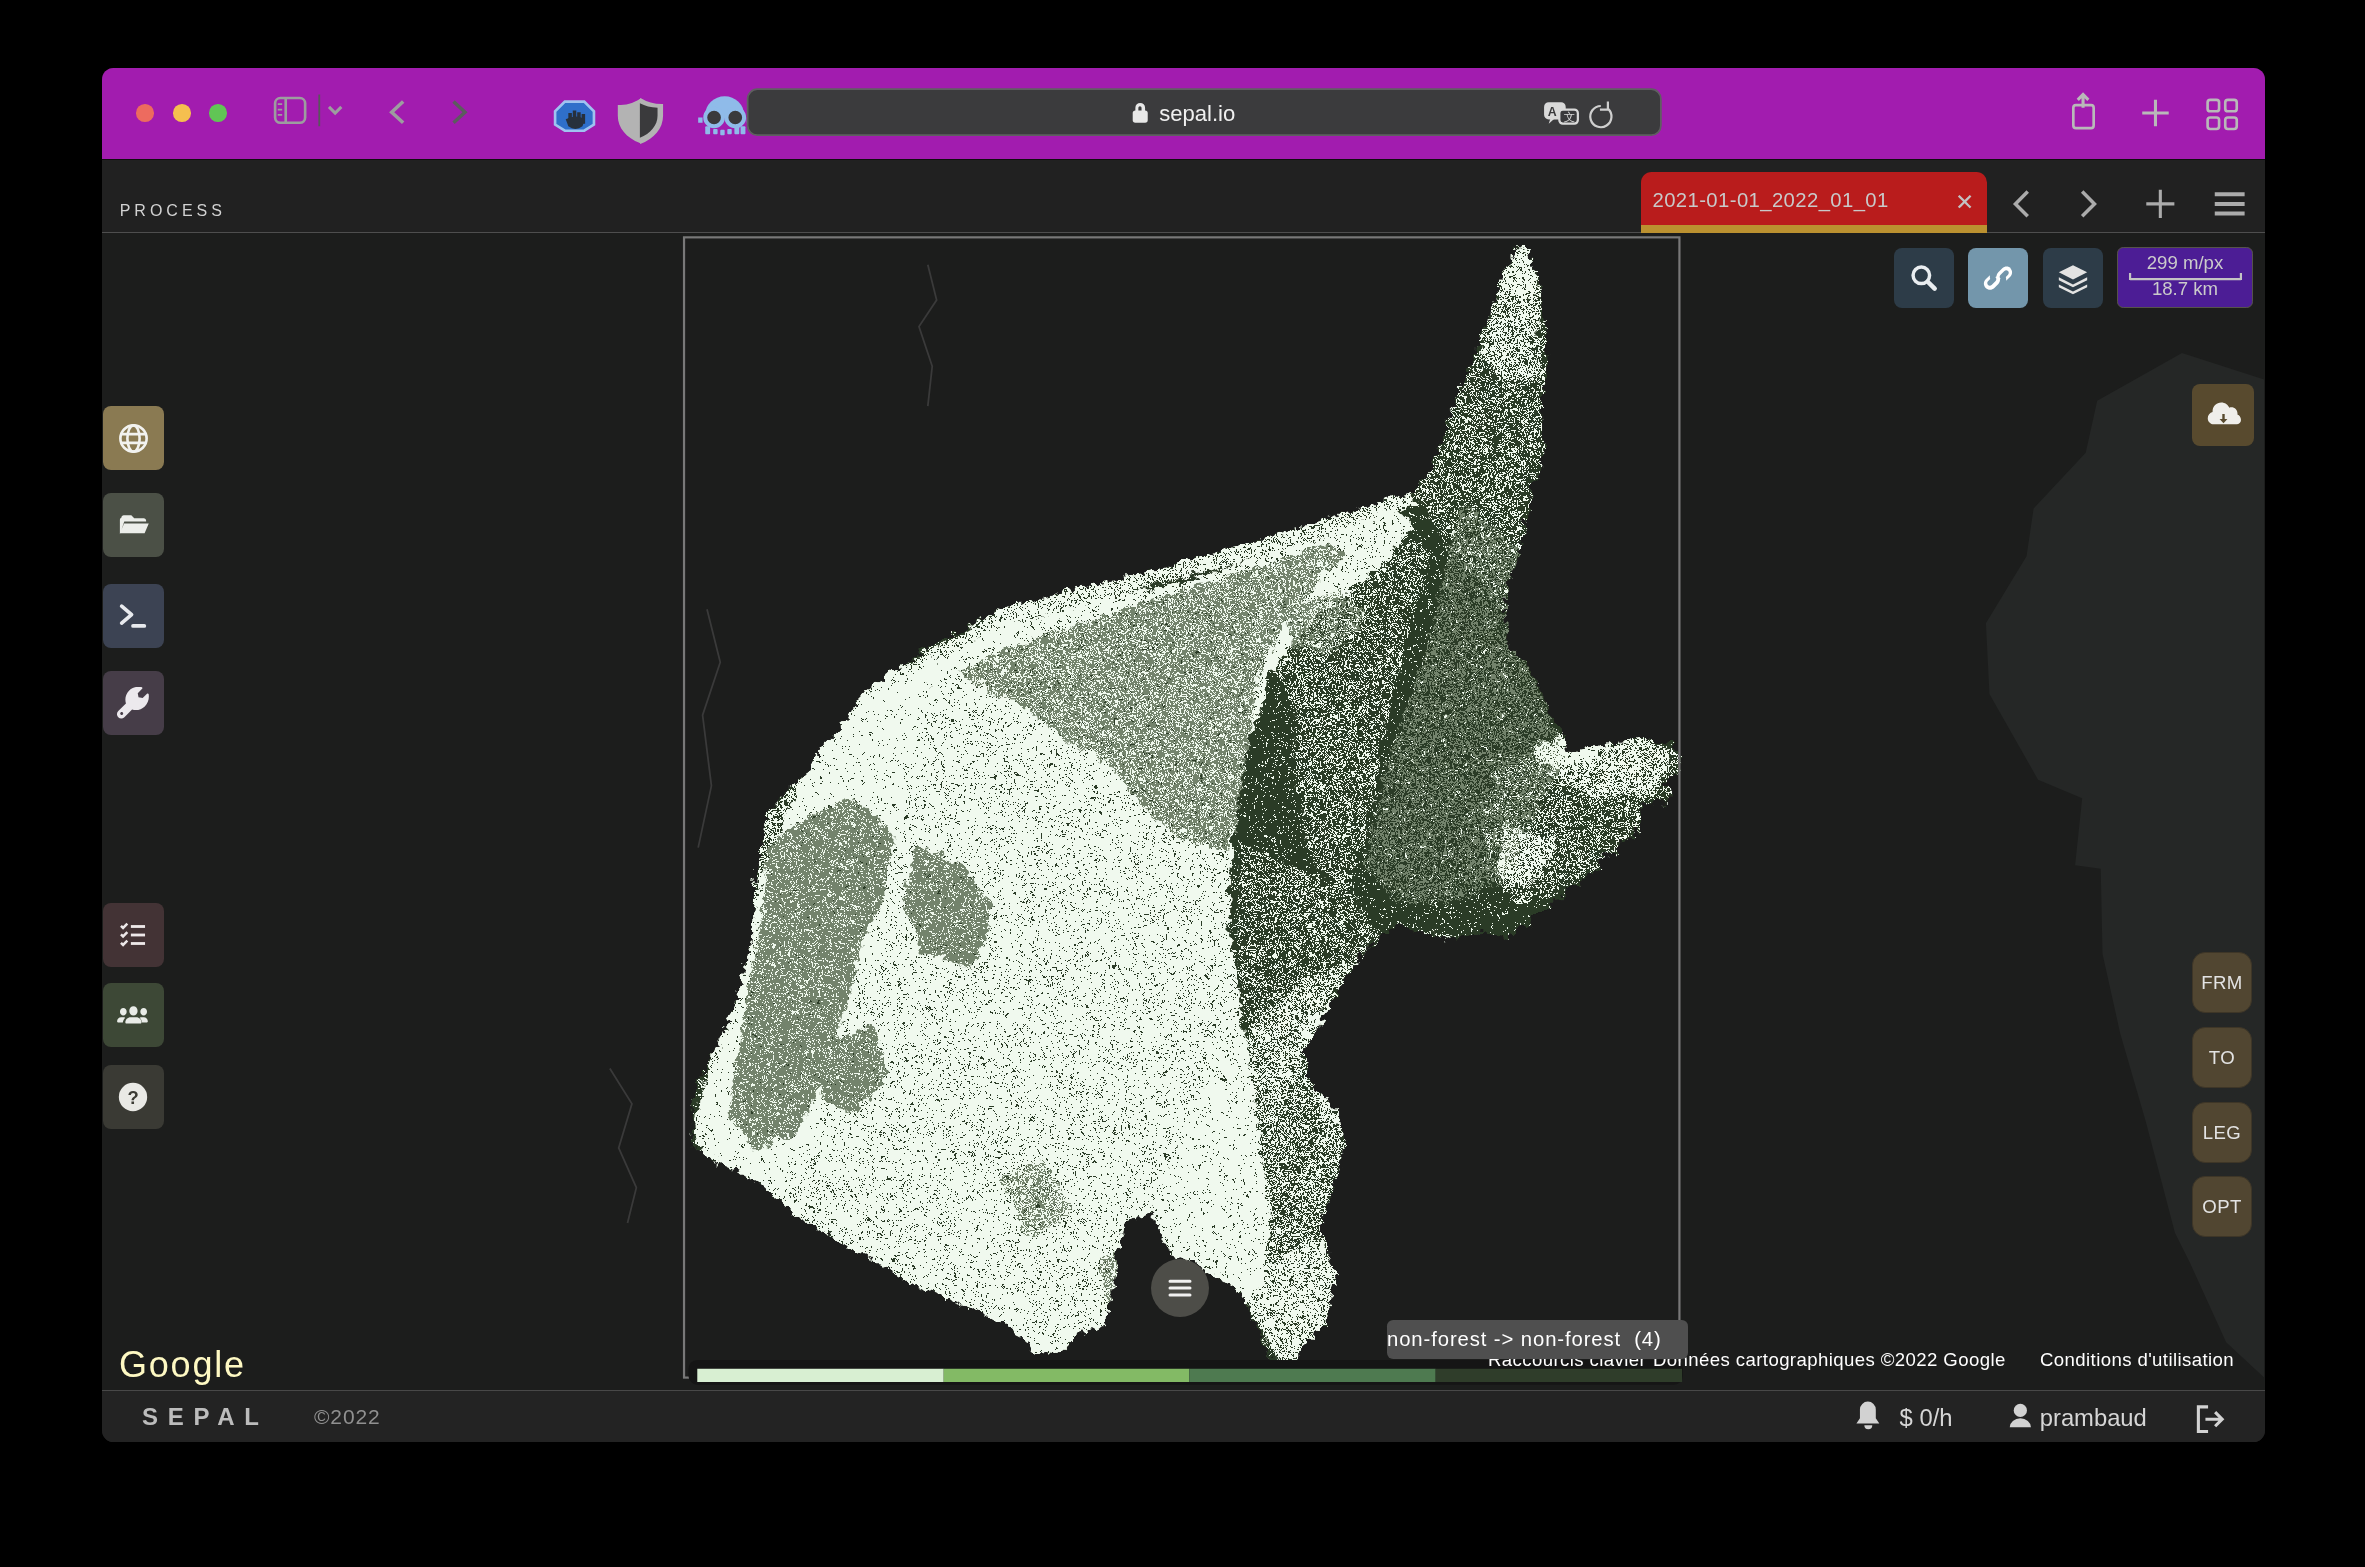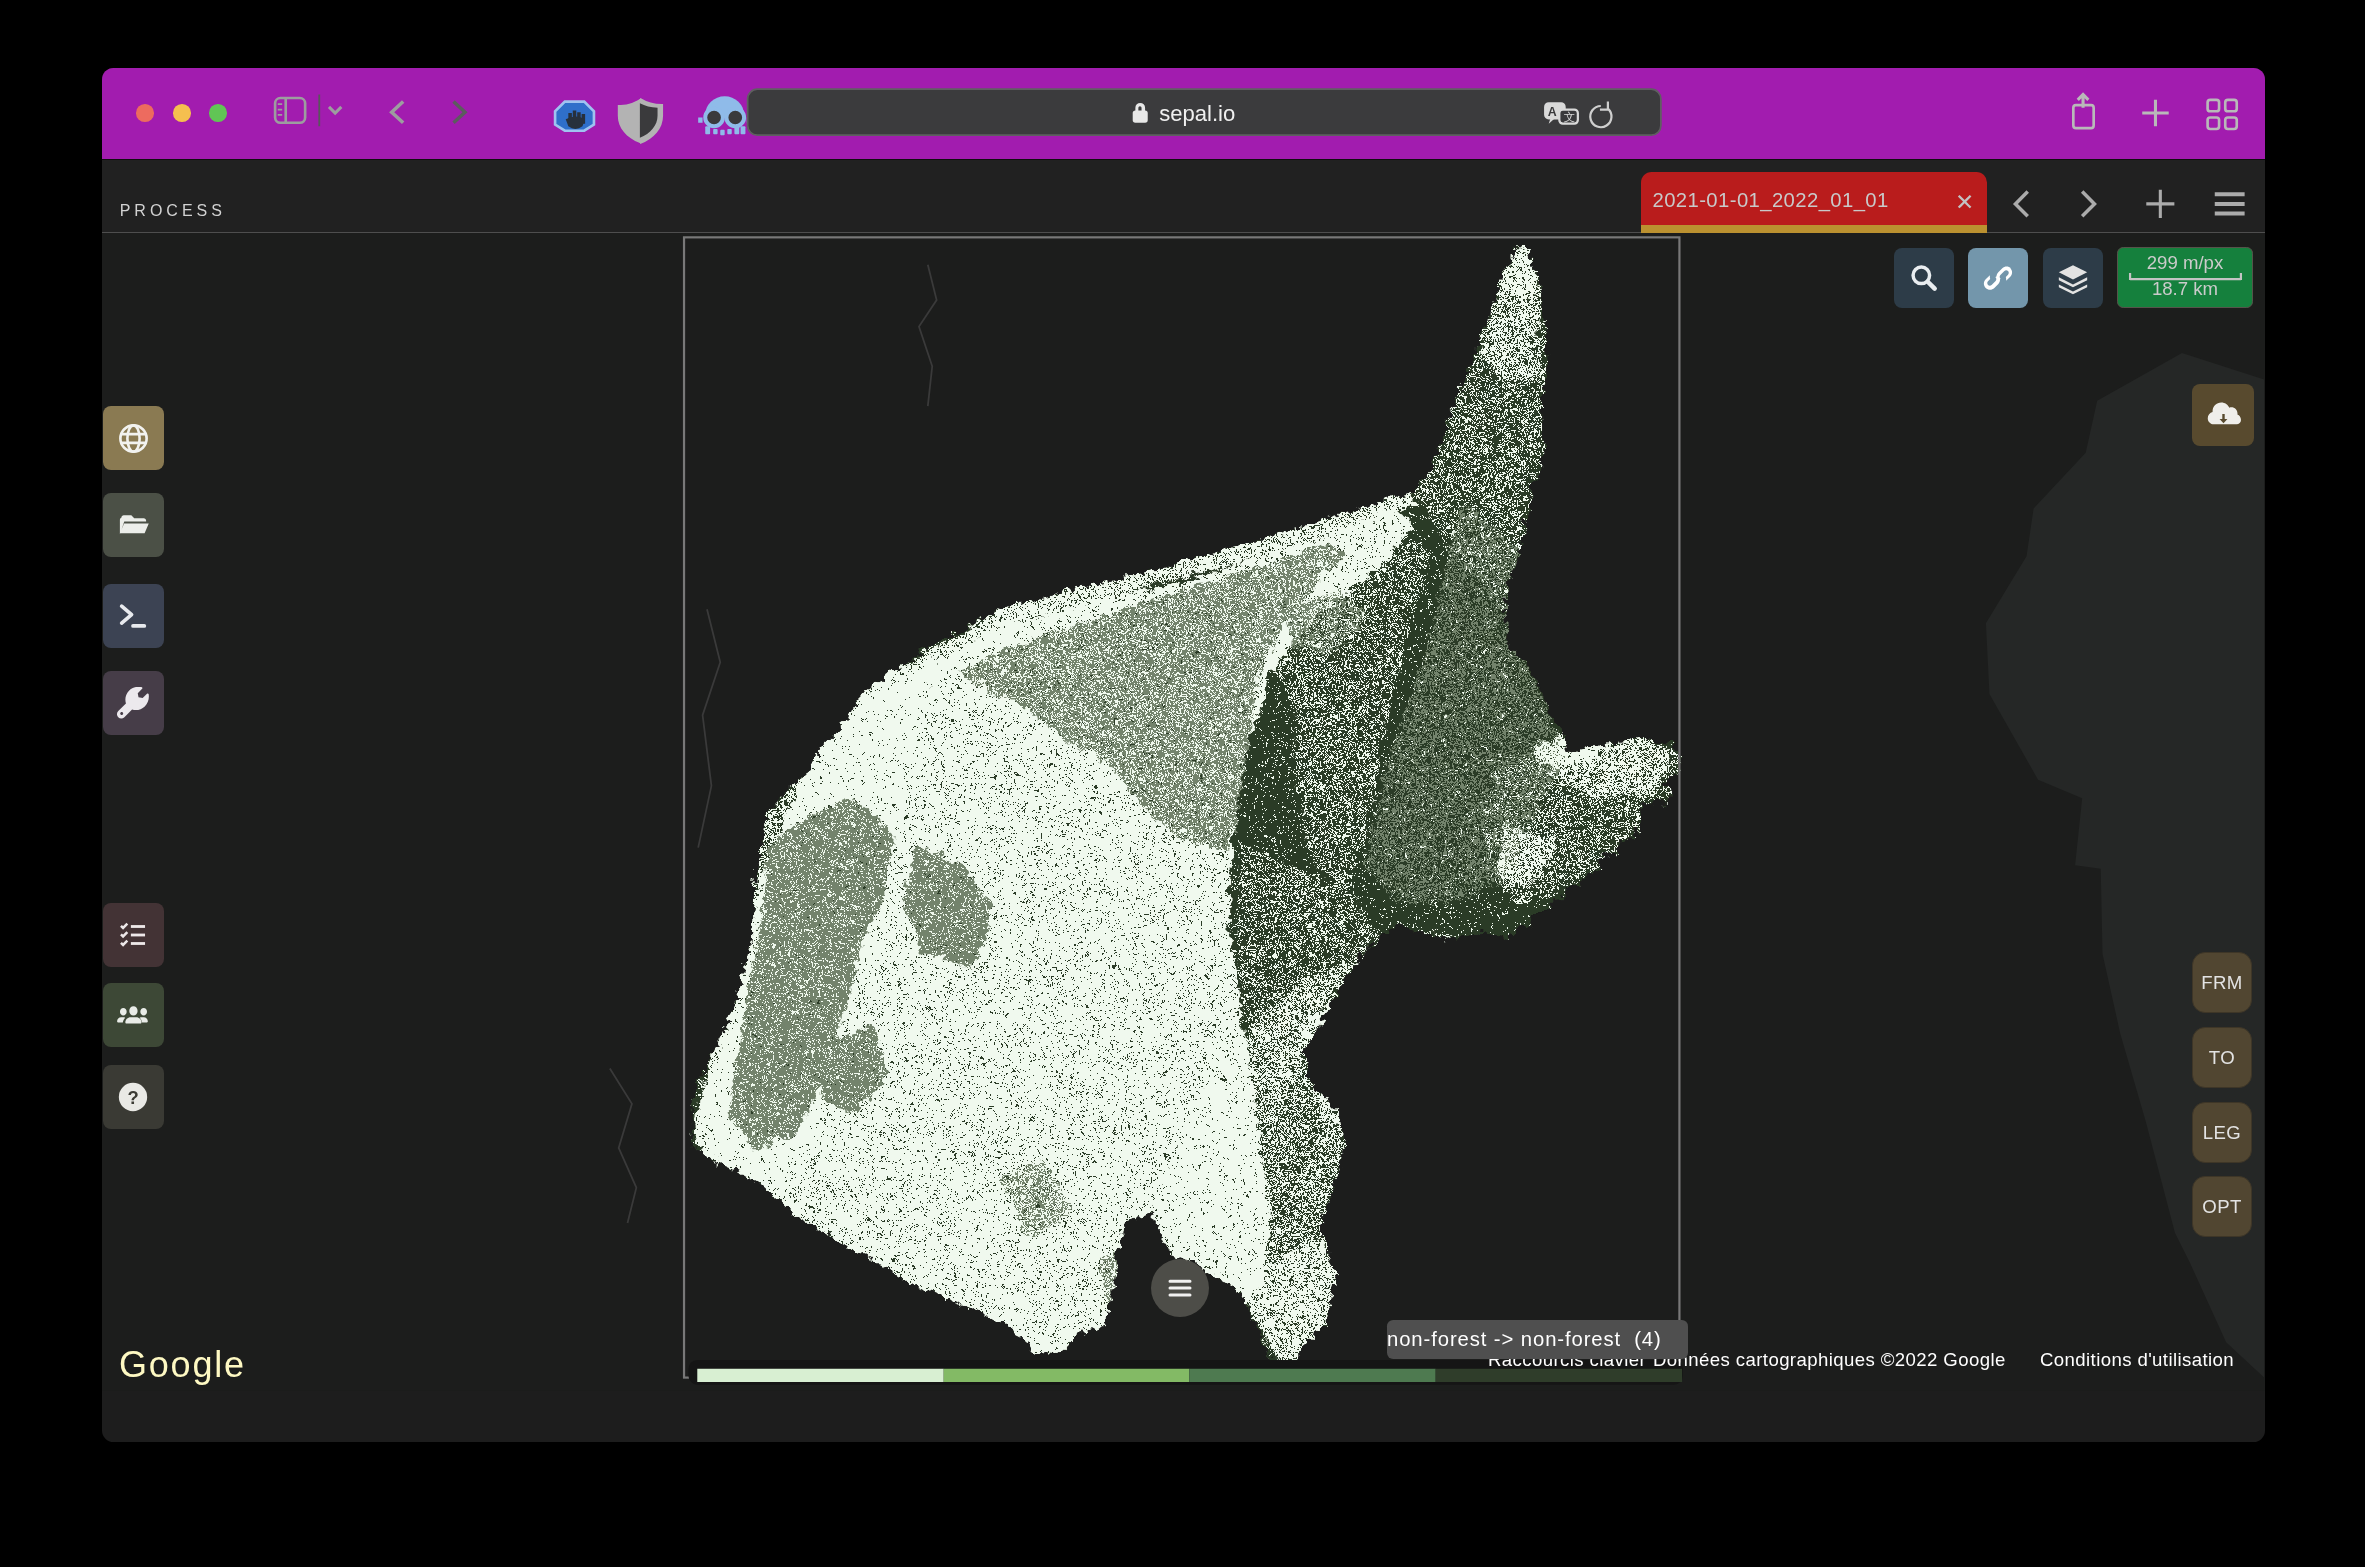--- a/index.html
+++ b/index.html
@@ -9,21 +9,21 @@
 #tab{position:absolute;left:1539px;top:11.5px;width:346px;height:61px;background:#b91c1c;border-radius:10.6px 10.6px 0 0}
 #tab .lbl{position:absolute;left:11.5px;top:17.7px;font-size:20.3px;color:#c9c9c9;letter-spacing:0.4px}
 #tab .gold{position:absolute;left:0;bottom:0;width:100%;height:8px;background:#bb9130}
 #tab .x{position:absolute;left:314px;top:17px;font-size:23px;color:#c3c3c3}
 #foot{position:absolute;left:0;top:1322px;width:100%;height:52px;background:#232323;border-top:0.9px solid #484848}
 #sepal{position:absolute;left:40px;top:12.4px;font-size:24px;font-weight:bold;letter-spacing:9.7px;color:#bcbcbc}
 #c2022{position:absolute;left:212px;top:14px;font-size:21px;color:#909090;letter-spacing:0.9px}
 .sbtn{position:absolute;left:0.9px;width:61px;height:64px;border-radius:8px;display:flex;align-items:center;justify-content:center}
 .mbtn{position:absolute;width:60px;height:60px;border-radius:8px;display:flex;align-items:center;justify-content:center}
 .tag{position:absolute;left:2090px;width:60px;height:61px;border-radius:13px;background:#514631;border:0.9px solid #3e3627;box-sizing:border-box;color:#e3e3e3;font-size:18.6px;display:flex;align-items:center;justify-content:center;letter-spacing:0.4px}
-#scalebox{position:absolute;left:2015px;top:179px;width:136px;height:61px;background:#15803d;border:0.9px solid #56534a;border-radius:6.2px;box-sizing:border-box;color:#cbcbcb;font-size:18.6px;text-align:center}
+#scalebox{position:absolute;left:2015px;top:179px;width:136px;height:61px;background:#4c1d95;border:0.9px solid #56534a;border-radius:6.2px;box-sizing:border-box;color:#cbcbcb;font-size:18.6px;text-align:center}
 #tooltip{position:absolute;left:1285px;top:1252px;width:301px;height:39px;background:#4f4f4f;border-radius:6.2px;color:#fff;font-size:20.3px;line-height:39px;text-align:left;letter-spacing:0.9px}
 #gglogo{position:absolute;left:17px;top:1276px;color:#fef9c3;font-size:36px;font-weight:normal;letter-spacing:1.8px}
 .attr{position:absolute;top:1281px;color:#fff;font-size:18.6px;letter-spacing:0.4px}
 #burger{position:absolute;left:1049px;top:1191px;width:58px;height:58px;border-radius:50%;background:rgba(84,84,78,0.88);display:flex;align-items:center;justify-content:center}
 </style></head><body>
 <div id="win">
   <div id="mapbg"></div>
   <svg id="mapsvg" width="2163" height="1160" viewBox="115 262 2449 1313" style="position:absolute;left:0;top:163px">
     <defs>
       <clipPath id="sil">
@@ -303,14 +303,29 @@
   <div id="burger">
     <svg width="30" height="30" viewBox="0 0 24 24" stroke="#f0f0f0" stroke-width="2.4" stroke-linecap="round">
         <path d="M4 6.5 h16 M4 12 h16 M4 17.5 h16"></path>
       </svg>
   </div>
   <div class="attr" style="left:1386px">Raccourcis clavier</div>
   <div class="attr" style="left:1551px">Données cartographiques ©2022 Google</div>
   <div class="attr" style="left:1938px">Conditions d'utilisation</div>
   <div id="tooltip">non-forest -&gt; non-forest&nbsp;&nbsp;(4)</div>
   <div id="gglogo">Google</div>
+  <div id="foot">
+    <div id="sepal">SEPAL</div>
+    <div id="c2022">©2022</div>
+    <svg width="2163" height="52" style="position:absolute;left:0;top:0" fill="#d2d2d2" viewBox="0 0 2449 59">
+      <path d="M1988 37 h26 l-4 -6 v-10 a9 9 0 0 0 -18 0 v10 z M1997 39 a4.5 4.5 0 0 0 9 0 z"></path>
+      <text x="2037" y="40" font-size="27px" fill="#d6d6d6">$ 0/h</text>
+      <circle cx="2174" cy="22" r="7.5"></circle>
+      <path d="M2162 41 a12 10 0 0 1 24 0 z"></path>
+      <text x="2196" y="40" font-size="27px" fill="#d6d6d6">prambaud</text>
+      <g stroke="#d2d2d2" stroke-width="3.5" fill="none">
+        <path d="M2387 18 h-11 v28 h11"></path>
+        <path d="M2384 32 h18 m-7 -8 l8 8 l-8 8"></path>
+      </g>
+    </svg>
+  </div>
 </div>
 
 
 </body></html>

